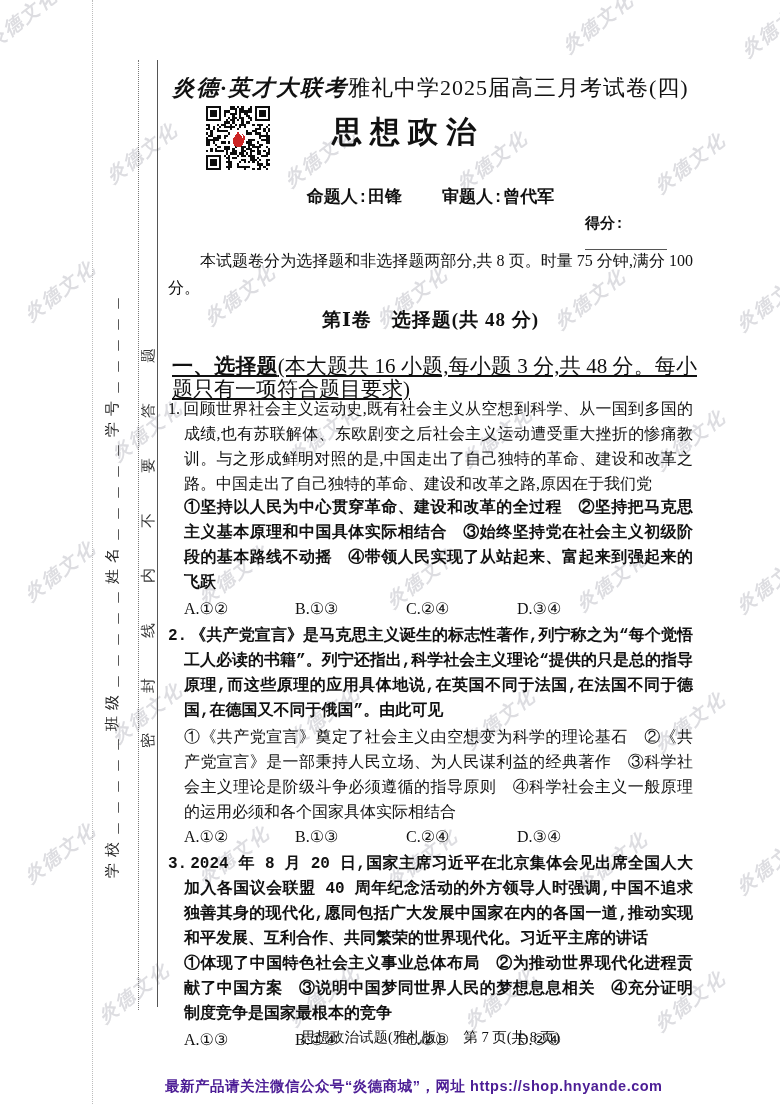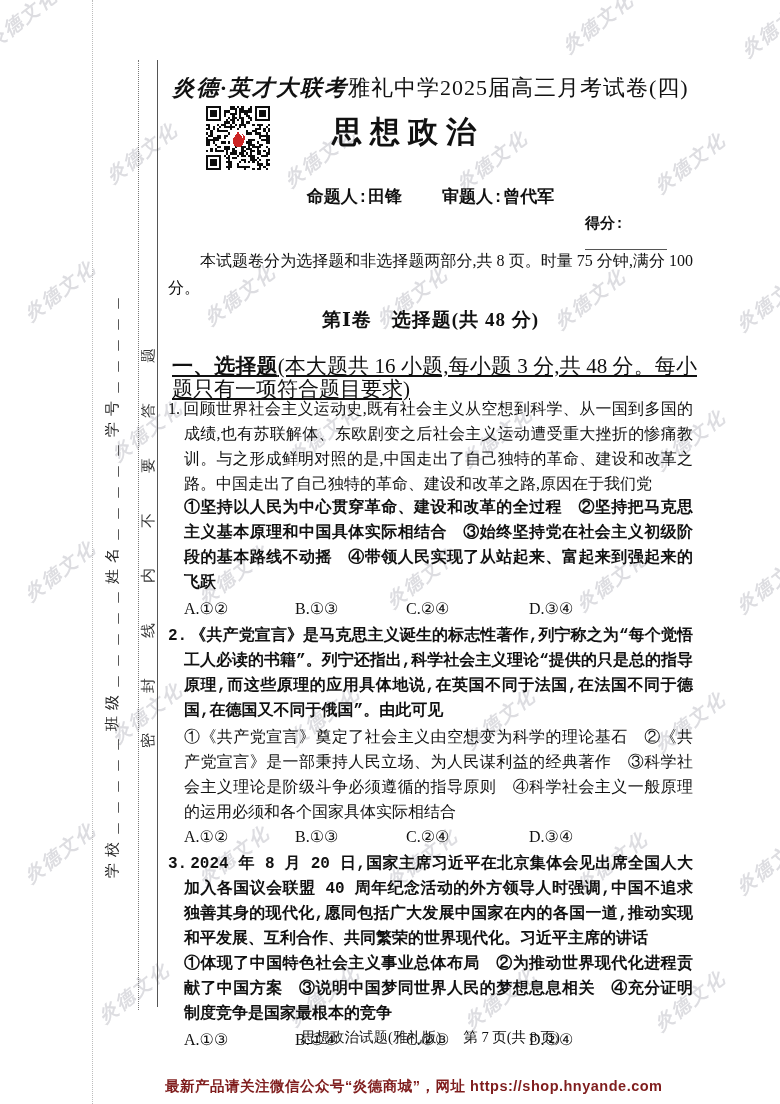--- a/index.html
+++ b/index.html
@@ -72,30 +72,30 @@
     position:absolute;top:396px;left:0;width:525px;
     font-size:16px;line-height:25px;
   }
   .q{margin:0 0 3px 0;}
   .q p{margin:0;}
   .q .stem{padding-left:16px;text-indent:-16px;text-align:justify;}
   .q .qnum{margin-right:3px;}
   .q .stmts{padding-left:16px;text-align:justify;}
   .q .opts{padding-left:16px;display:flex;}
   .q .opt{width:111px;flex:0 0 auto;}
-  .q .opt:last-child{width:auto;margin-left:12px;}
+  .q .opt:last-child{width:auto;}
 
   .page-footer{
     position:absolute;top:1028px;left:0;width:525px;text-align:center;
     font-size:14.5px;
   }
   .page-footer .doc-title{margin-right:22px;}
   .banner{
     position:absolute;left:165px;top:1077px;z-index:2;
-    font-size:14.5px;font-weight:bold;color:#7f1d1d;
+    font-size:14.5px;font-weight:bold;color:#4c1d95;
     font-family:"Liberation Sans","DejaVu Sans",sans-serif;letter-spacing:.5px;
   }
 </style>
 </head>
 <body>
 
 <div class="page">
 
   <div class="wm-layer">
       <span class="wm" style="left: -20px; top: 6px; color: rgb(213, 213, 218);">炎德文化</span>

